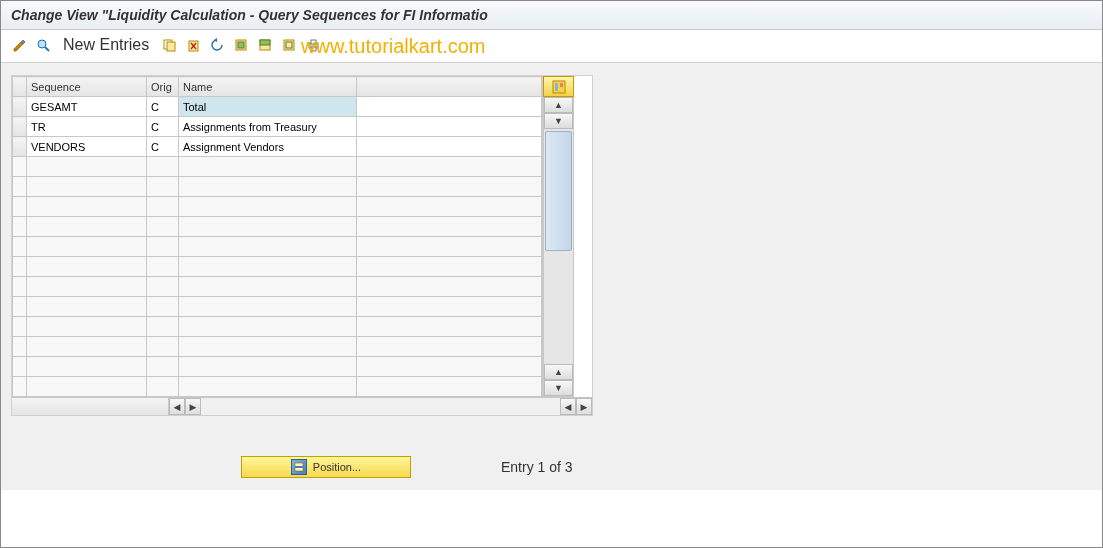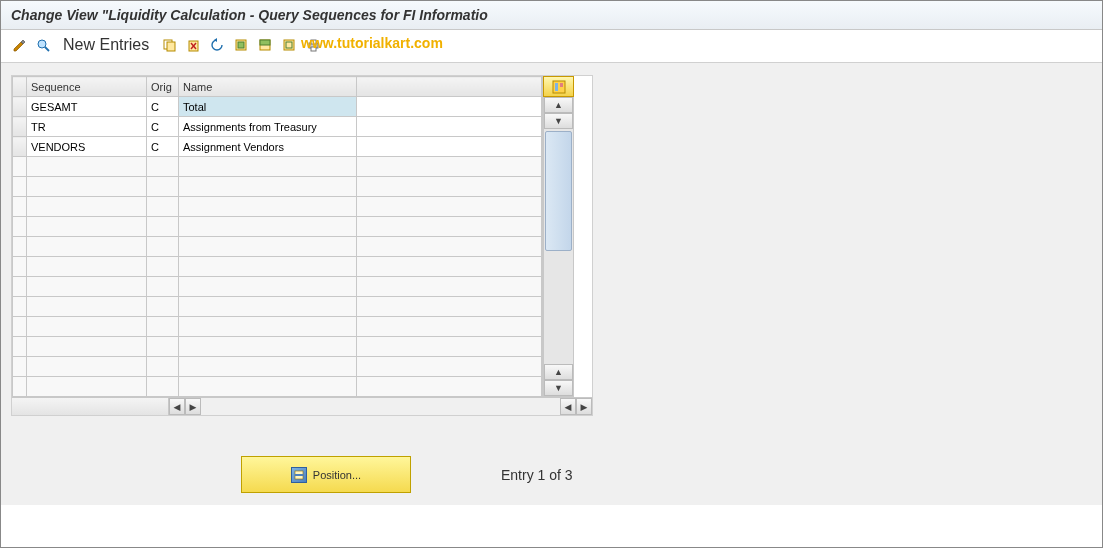--- a/index.html
+++ b/index.html
@@ -49,23 +49,23 @@
       font-size: 16px;
       color: #333;
       padding: 2px 6px;
       cursor: pointer;
       border-radius: 2px;
     }
     .watermark {
       position: absolute;
       left: 300px;
       top: 5px;
-      font-size: 14px;
+      font-size: 20px;
       color: #f1b100;
-      font-weight: 700;
+      font-weight: 400;
       pointer-events: none;
     }
     
     .content-wrap {
       padding: 12px 10px;
       background: #f0f0f0;
     }
     .white-panel {
       background: #fff;
       border: 1px solid #d0d0d0;
@@ -160,21 +160,21 @@
     .footer-row {
       display:flex;
       align-items:center;
       gap:90px;
       margin-top:40px;
       margin-left:230px;
     }
     .position-btn {
       display:flex;align-items:center;justify-content:center;
       gap:6px;
-      width:170px;height:37px;
+      width:170px;height:22px;
       background:linear-gradient(to bottom,#fff69a,#f5da4f);
       border:1px solid #bfa100;
       font-size:11px;color:#333;cursor:pointer;
       padding:0 4px;
     }
     .position-btn .ic {
       width:16px;height:16px;
       background:linear-gradient(135deg,#7fb3e0,#4a7fbf);
       border:1px solid #2f5f9f;
       display:flex;align-items:center;justify-content:center;

